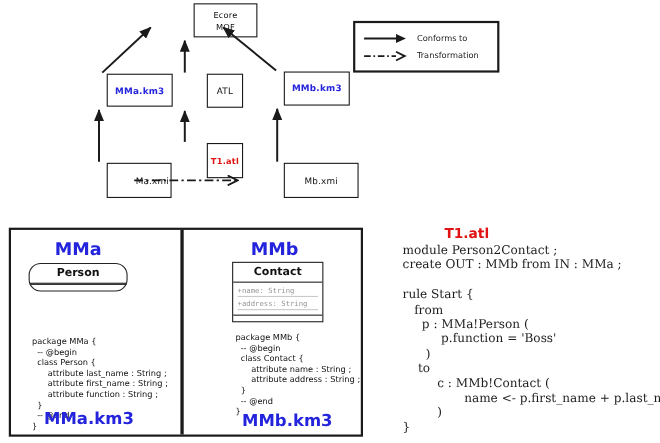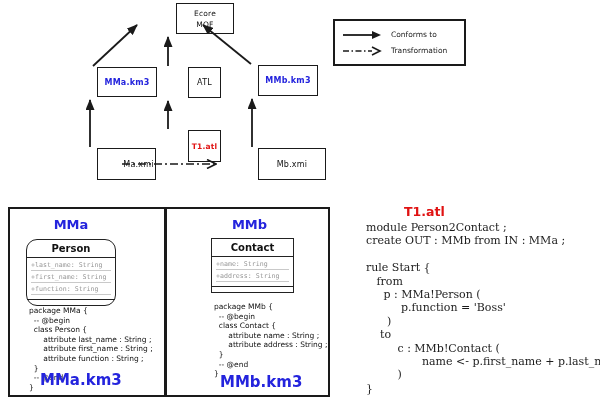--- a/index.html
+++ b/index.html
@@ -12,31 +12,31 @@
   svg.arrows { position:absolute; left:0; top:0; width:600px; height:200px; pointer-events:none; z-index:3; }
   .node {
     position:absolute; background:#fff; border:1.5px solid #1a1a1a; z-index:2;
     display:flex; align-items:center; justify-content:center; text-align:center;
     font-size:8px; letter-spacing:0.2px;margin-left:36px;
   }
   .node.blue { color:#2424dd; font-weight:bold; }
   .node.red  { color:#e01212; font-weight:bold; font-size:7.5px; }
   .node .twoline { line-height:11px; font-size:7.5px; }
   
-  .legend { position:absolute; left:333px; top:19px; width:133px; height:47px;
+  .legend { position:absolute; left:321px; top:19px; width:133px; height:47px;
     border:2px solid #1a1a1a; display:flex; flex-direction:column; justify-content:center;
     gap:6px; padding:4px 6px; z-index:2; }
   .legend-row { display:flex; align-items:center; gap:8px; }
   .legend-row svg { flex:0 0 auto; }
   .legend-label { font-size:7.5px; color:#222; }
   
   .panel { position:absolute; left:8px; top:207px; width:322px; height:190px;
     border:2px solid #1a1a1a; background:#fff; z-index:2; }
   .panel-divider { position:absolute; left:154px; top:0; width:3px; height:100%; background:#1a1a1a; }
-  .half-title { position:absolute; font-size:13px; font-weight:bold; color:#2424dd; text-align:center; }
+  .half-title { position:absolute; font-size:16px; font-weight:bold; color:#2424dd; text-align:center; }
   .half-title.mma { left:0; top:8px; width:122px; }
   .half-title.mmb { left:157px; top:8px; width:165px; }
   .classbox { position:absolute; border:1.5px solid #222; background:#fff; }
   .classbox.person { left:16px; top:30px; width:90px;border-radius:11px; }
   .classbox.contact { left:201px; top:29px; width:83px; }
   .class-header { border-bottom:1.5px solid #222; text-align:center; font-weight:bold;
     font-size:10px; padding:3px 0 3px 0; color:#111; }
   .class-attrs { padding:3px 4px 2px 4px; }
   .class-attr { display:block; font-family:"DejaVu Sans Mono","Liberation Mono",monospace;
     font-size:6.6px; line-height:9px; color:#979797; border-bottom:1px solid #c9c9c9;
@@ -108,25 +108,20 @@
       <span class="legend-label">Transformation</span>
     </div>
   </div>
 
   <div class="panel">
     <div class="panel-divider"></div>
 
     <div class="half-title mma">MMa</div>
     <div class="classbox person">
       <div class="class-header">Person</div>
-      <div class="class-attrs">
-        <span class="class-attr">+last_name: String</span>
-        <span class="class-attr">+first_name: String</span>
-        <span class="class-attr">+function: String</span>
-      </div>
       <div class="class-footer"></div>
     </div>
     <pre class="km3-code mma">package MMa {
   -- @begin
   class Person {
       attribute last_name : String ;
       attribute first_name : String ;
       attribute function : String ;
   }
   -- @end

